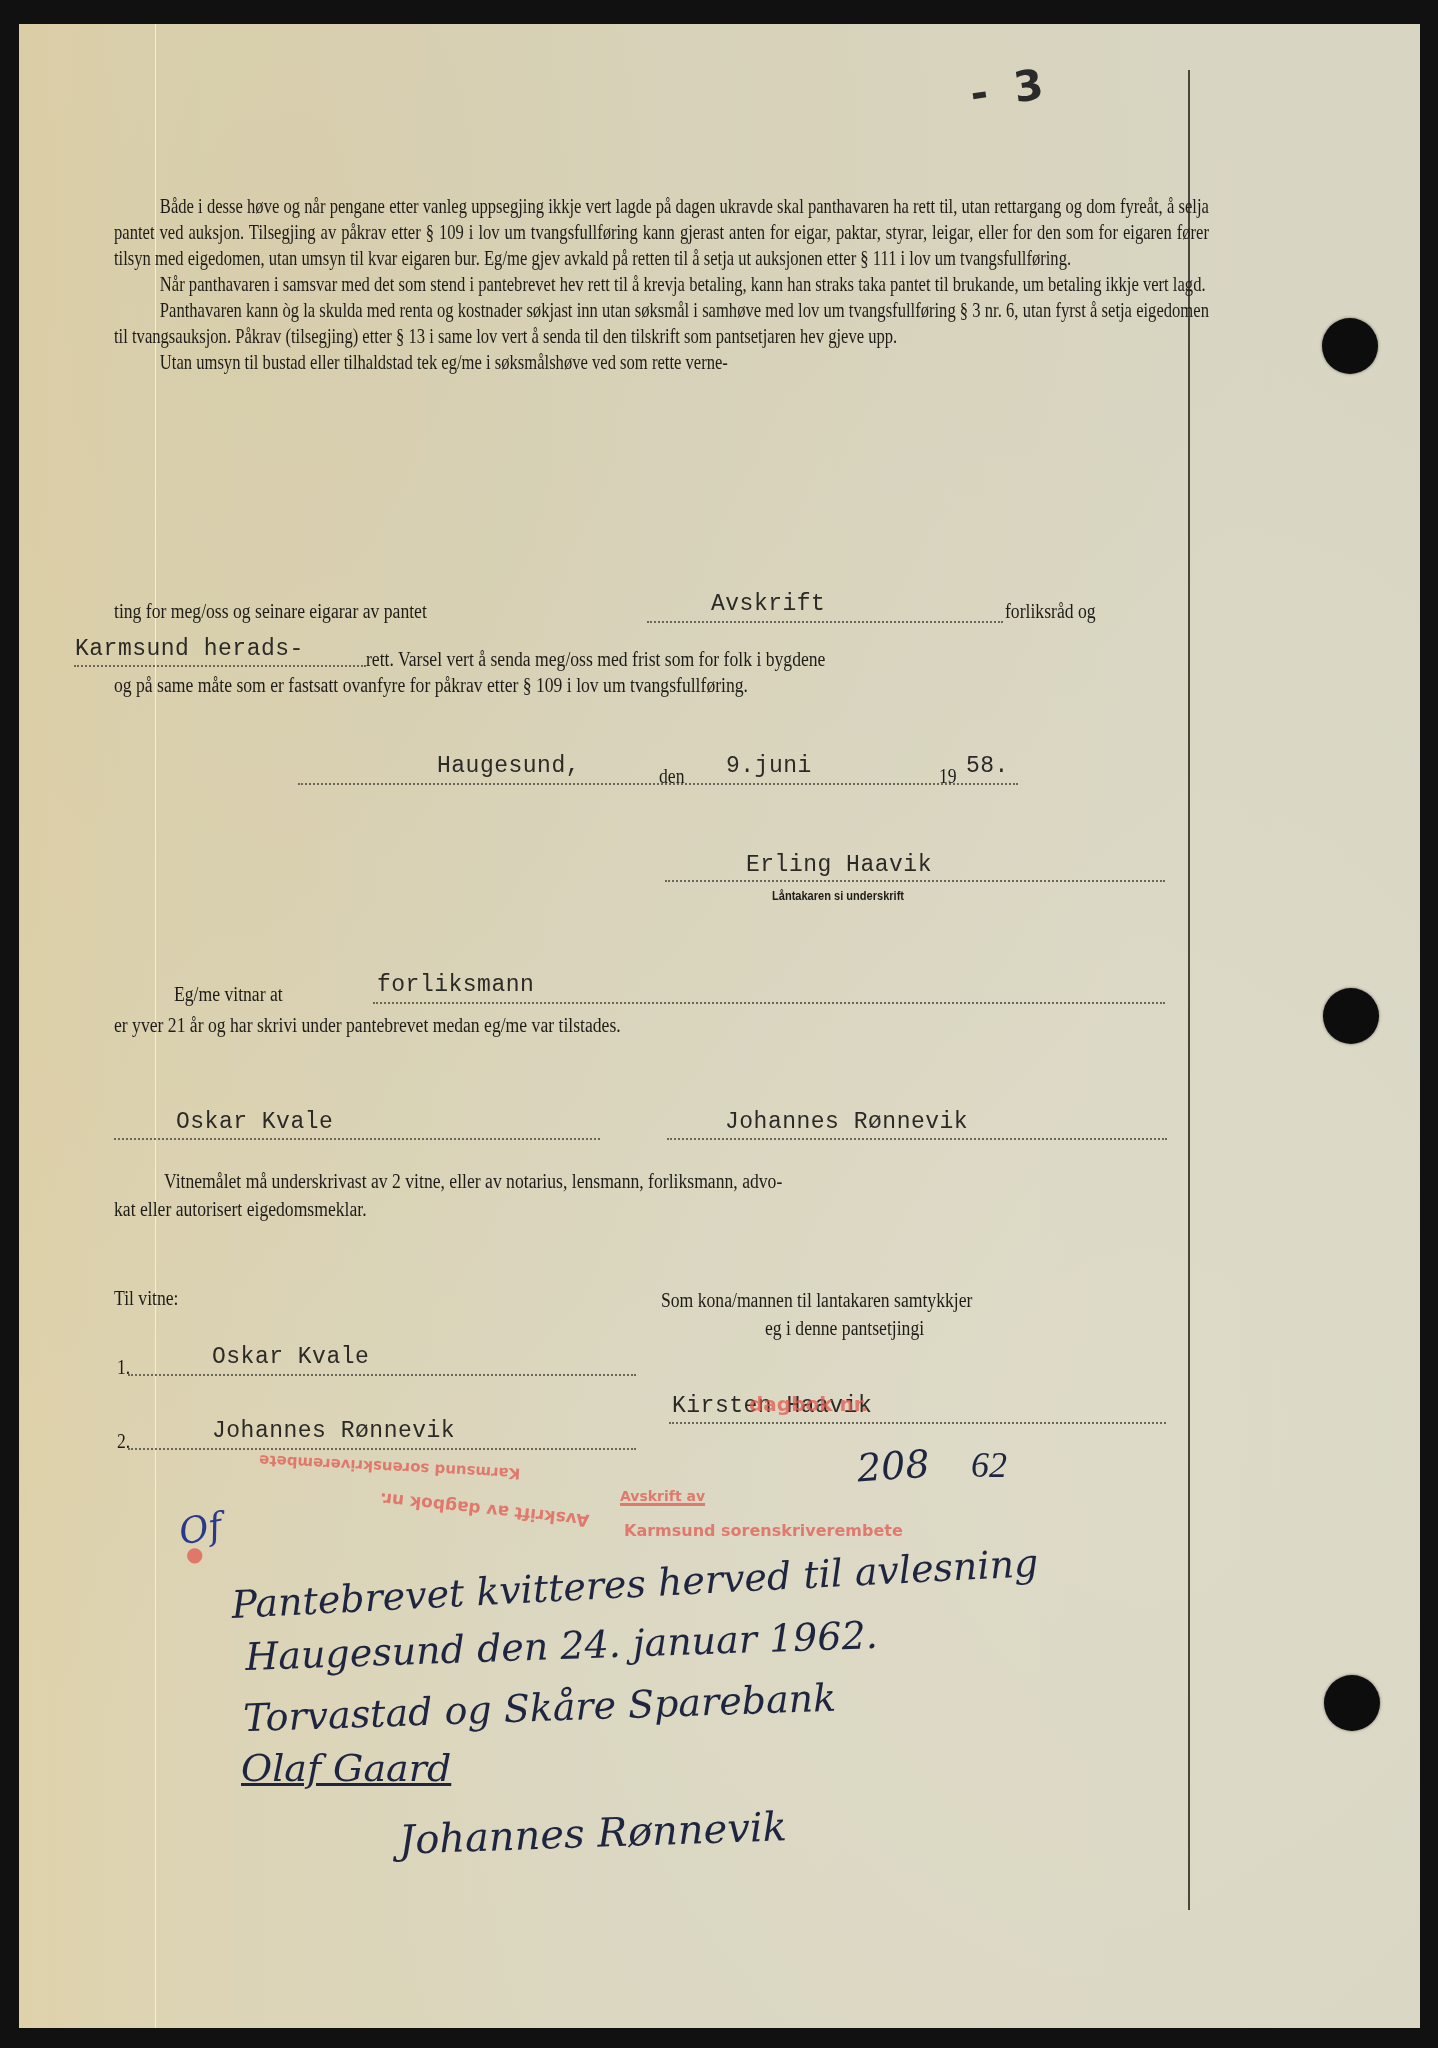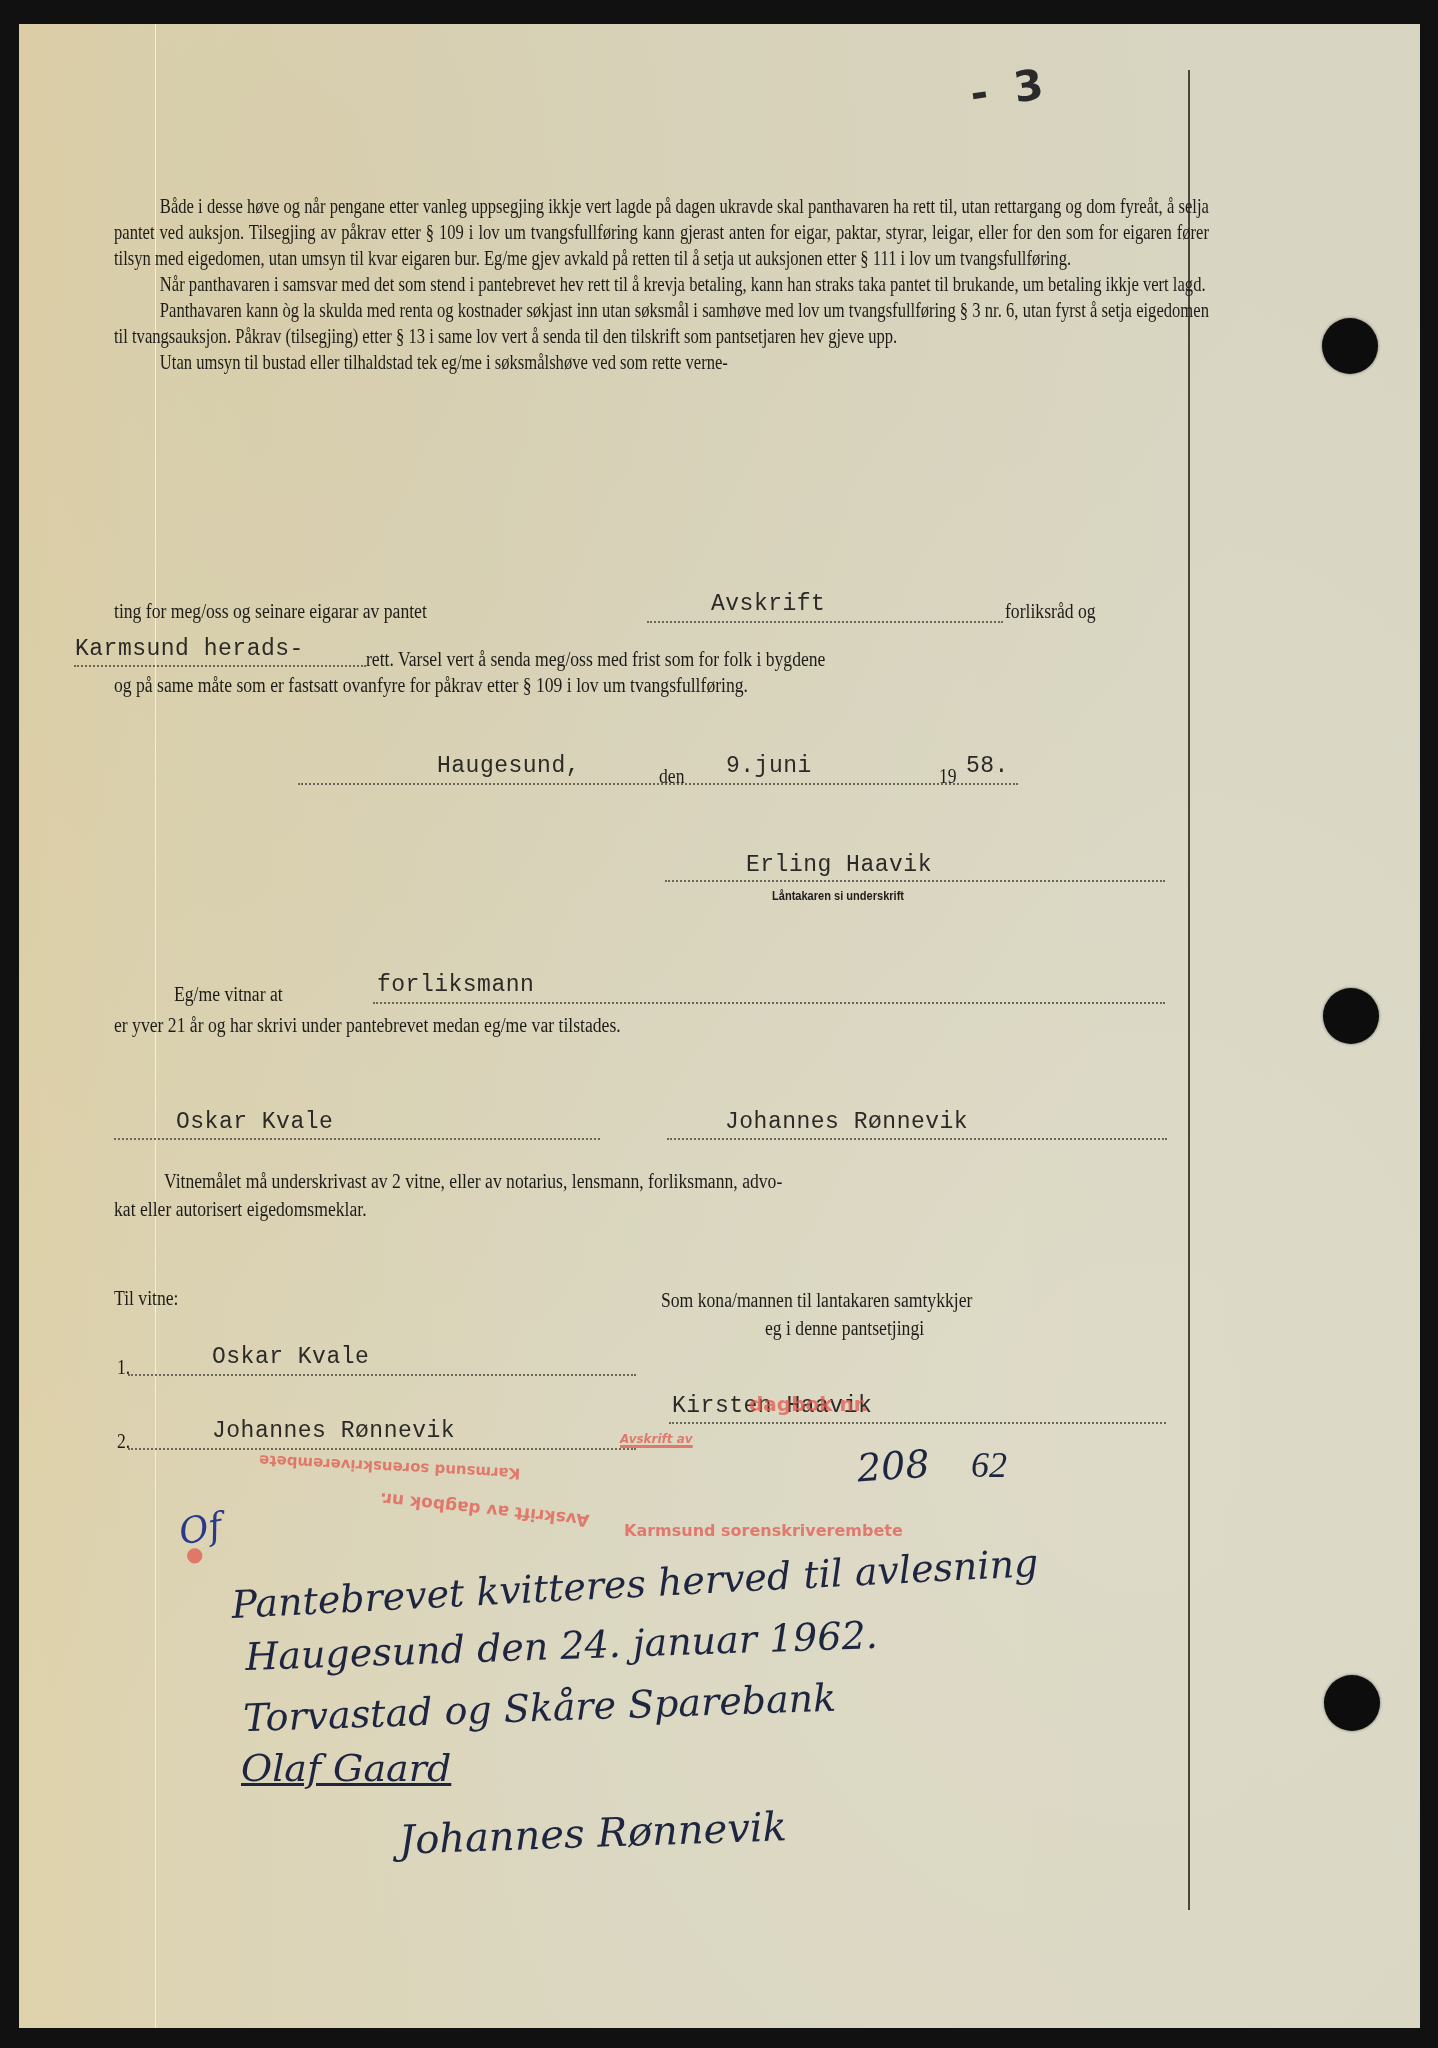--- a/index.html
+++ b/index.html
@@ -145,21 +145,21 @@
   <div class="dots" style="left:109px; top:1424px; width:508px;"></div>
   <div class="typed" style="left:193px; top:1394px;">Johannes Rønnevik</div>
 
   <div class="printed" style="left:642px; top:1263px;">Som kona/mannen til lantakaren samtykkjer</div>
   <div class="printed" style="left:746px; top:1291px;">eg i denne pantsetjingi</div>
   <div class="dots" style="left:650px; top:1398px; width:497px;"></div>
   <div class="typed" style="left:653px; top:1369px;">Kirsten Haavik</div>
 
   <div class="stamp" style="left:240px; top:1434px; font-size:15px; transform: rotate(183deg);">Karmsund sorenskriverembete</div>
   <div class="stamp" style="left:360px; top:1476px; font-size:17px; transform: rotate(186deg);">Avskrift av dagbok nr.</div>
-  <div class="stamp stamp-u" style="left:601px; top:1408px; font-size:12px;font-style:italic;">Avskrift av</div>
+  <div class="stamp stamp-u" style="left:601px; top:1464px; font-size:14px;">Avskrift av</div>
   <div class="stamp" style="left:730px; top:1368px; font-size:20px;">dagbok nr.</div>
   <div class="stamp" style="left:605px; top:1497px; font-size:16px;">Karmsund sorenskriverembete</div>
   <div class="stamp" style="left:167px; top:1518px; font-size:20px;">●</div>
 
   <div class="hand" style="left:838px; top:1420px; font-size:38px; transform: rotate(-4deg);">208</div>
   <div class="hand" style="left:952px; top:1420px; font-size:36px;font-family:Liberation Serif, serif;">62</div>
 
   <div class="hand hand-blue" style="left:160px; top:1484px; font-size:36px; transform: rotate(-10deg);">Of</div>
 
   <div class="hand" style="left:212px; top:1538px; font-size:38px; transform: rotate(-3deg);">Pantebrevet kvitteres herved til avlesning</div>

